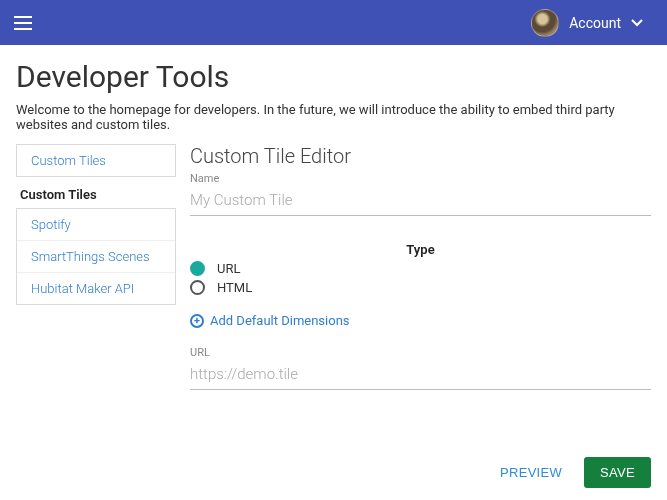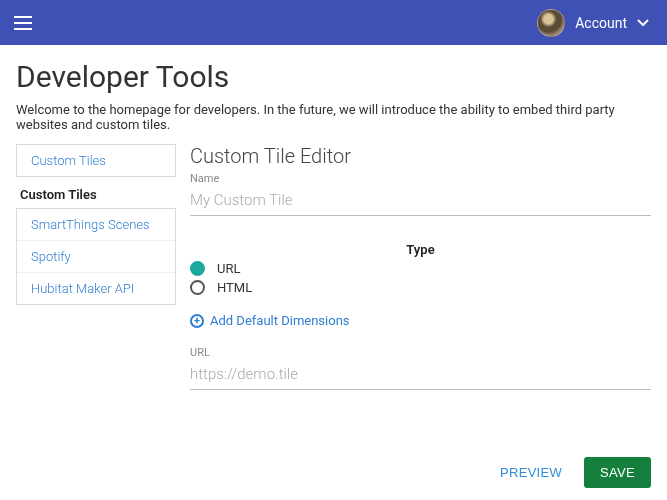--- a/index.html
+++ b/index.html
@@ -12,21 +12,21 @@
     color: #333;
     overflow: hidden;
   }
   
   .topbar {
     height: 45px;
     background: #3f51b5;
     display: flex;
     align-items: center;
     justify-content: space-between;
-    padding: 0 18px 0 14px;
+    padding: 0 24px 0 14px;
   }
   .hamburger { display: flex; flex-direction: column; gap: 4px; cursor: pointer; }
   .hamburger span { display: block; width: 18px; height: 2px; background: #fff; }
   .account-area { display: flex; align-items: center; gap: 10px; cursor: pointer; }
   .avatar {
     width: 28px; height: 28px; border-radius: 50%;
     background: radial-gradient(circle at 40% 35%, #d9c49a 0 20%, #5b4a35 35% 55%, #94816b 70%);
     border: 1px solid rgba(255,255,255,0.3);
   }
   .account-label { color: #fff; font-size: 14px; font-weight: 400; }
@@ -130,22 +130,22 @@
 
 <div class="page">
   <h1 class="title">Developer Tools</h1>
   <p class="intro">Welcome to the homepage for developers. In the future, we will introduce the ability to embed third party websites and custom tiles.</p>
 
   <div class="cols">
     <div class="sidebar">
       <div class="nav-box">Custom Tiles</div>
       <div class="section-label">Custom Tiles</div>
       <div class="list">
+        <div class="list-item">Spotify</div>
         <div class="list-item">SmartThings Scenes</div>
-        <div class="list-item">Spotify</div>
         <div class="list-item">Hubitat Maker API</div>
       </div>
     </div>
 
     <div class="editor">
       <div class="editor-title">Custom Tile Editor</div>
       <div class="field-label">Name</div>
       <input class="text-input" type="text" placeholder="My Custom Tile" style="">
 
       <div class="type-block">

